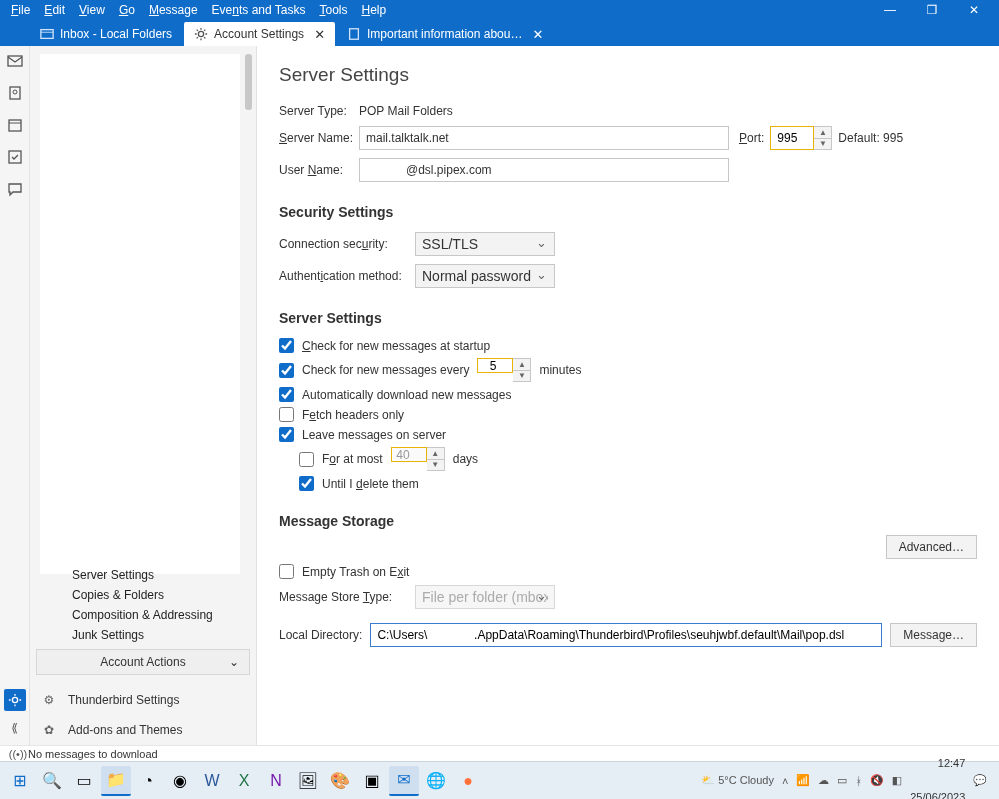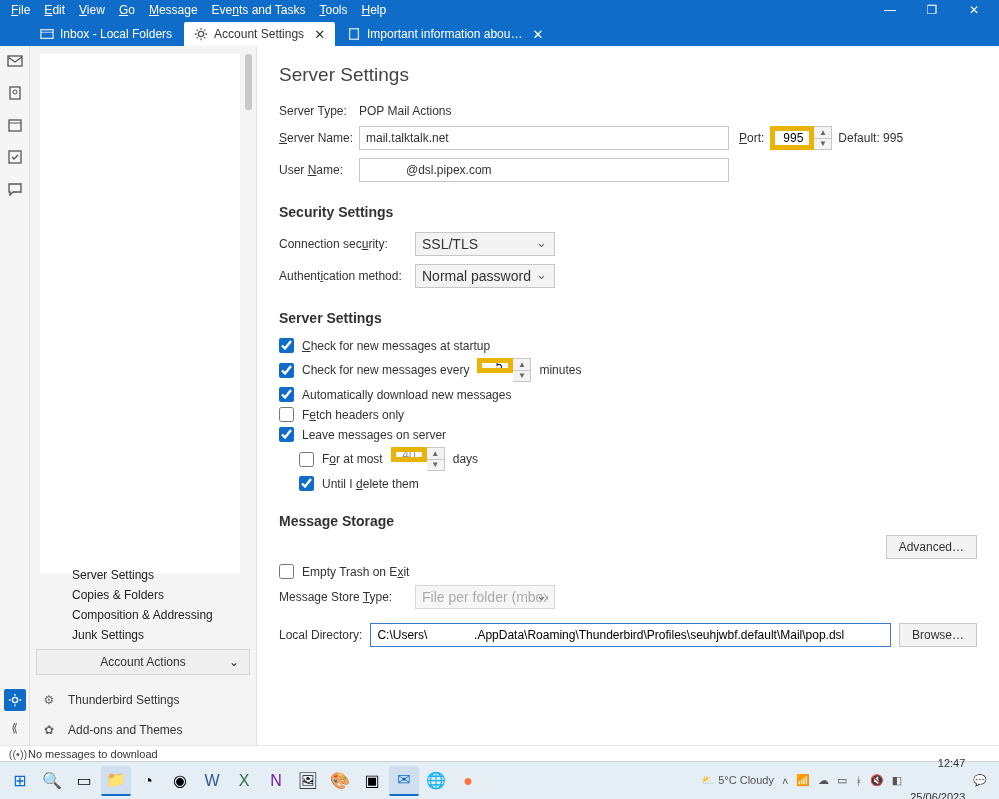--- a/index.html
+++ b/index.html
@@ -33,21 +33,21 @@
 .content { flex:1; overflow:auto; padding: 18px 22px; color:#333; background:#fff; position:relative;}
 h1 { font-size: 19px; font-weight: 400; color:#444; margin-bottom: 18px; }
 h2 { font-size: 14px; font-weight: 600; color:#333; margin: 22px 0 12px; }
 .row { display:flex; align-items:center; margin-bottom: 8px; }
 .lbl { width: 80px; color:#333; }
 .lbl2 { width: 136px; color:#333; }
 .val { color:#333; }
 input[type=text].field { height: 24px; border:1px solid #c7c7c7; padding: 0 6px; font-size:12px; background:#fff; color:#333;}
 .portbox { display:flex; align-items:center; gap:6px; margin-left:10px; }
 .spinner { display:flex; }
-.spinner input { width:44px; height:24px; border:5px solid #eab308; text-align:right; padding-right:6px; font-size:12px;}
+.spinner input { width:44px; height:24px; border:1px solid #eab308; text-align:right; padding-right:16px; font-size:12px;}
 .spinner .sb { width:18px; height:24px; border:1px solid #c7c7c7; border-left:none; background:#f3f3f3; display:flex; flex-direction:column;}
 .spinner .sb span{flex:1; display:flex;align-items:center;justify-content:center; font-size:8px; color:#666;}
 .spinner .sb span:first-child{border-bottom:1px solid #c7c7c7;}
 select.combo { width:140px; height:24px; border:1px solid #c7c7c7; background:#f3f3f3; padding:0 6px; font-size:14px; color:#333; appearance:none; }
 .combowrap { position:relative; display:inline-block;}
 .combowrap::after { content:"⌄"; position:absolute; right:8px; top:3px; color:#666; pointer-events:none; font-size:13px;}
 .chk { display:flex; align-items:center; gap:8px; margin:5px 0; }
 .chk input { width:15px; height:15px; accent-color:#0f6cc9; }
 .indent1 { margin-left: 20px; }
 .btn { height:24px; padding:0 12px; background:#f3f3f3; border:1px solid #c7c7c7; font-size:12px; color:#333;}
@@ -176,21 +176,21 @@
       <span class="ic">✿</span>
       <span>Add-ons and Themes</span>
     </div>
   </div>
 
   <div class="content">
     <h1>Server Settings</h1>
 
     <div class="row">
       <span class="lbl">Server Type:</span>
-      <span class="val">POP Mail Actions</span>
+      <span class="val">POP Mail Folders</span>
     </div>
     <div class="row">
       <span class="lbl"><u>S</u>erver Name:</span>
       <input type="text" class="field" style="width: 370px;" value="mail.talktalk.net">
       <div class="portbox">
         <span><u>P</u>ort:</span>
         <div class="spinner">
           <input type="text" value="995" style="">
           <div class="sb">
               <span>▲</span>
@@ -269,21 +269,21 @@
         <input type="checkbox" style="">
         <span>Empty Trash on E<u>x</u>it</span>
       </div>
     <div class="row" style="margin-top:6px">
       <span class="lbl2">Message Store <u>T</u>ype:</span>
       <span class="combowrap"><select class="combo" disabled=""><option>File per folder (mbox)</option></select></span>
     </div>
     <div class="ldir">
       <span>Local Directory:</span>
       <input type="text" value="C:\Users\              .AppData\Roaming\Thunderbird\Profiles\seuhjwbf.default\Mail\pop.dsl" style="">
-      <button class="btn">Browse…</button>
+      <button class="btn">Message…</button>
     </div>
   </div>
 </div>
 
 <div class="statusbar">
   <span class="wifi">((•))</span>
   <span>No messages to download</span>
 </div>
 
 <div class="taskbar">

